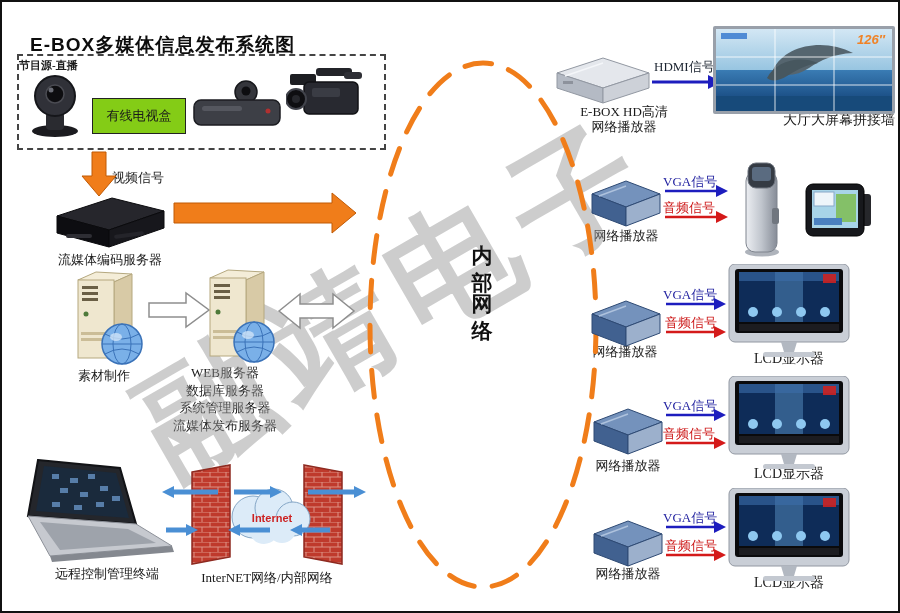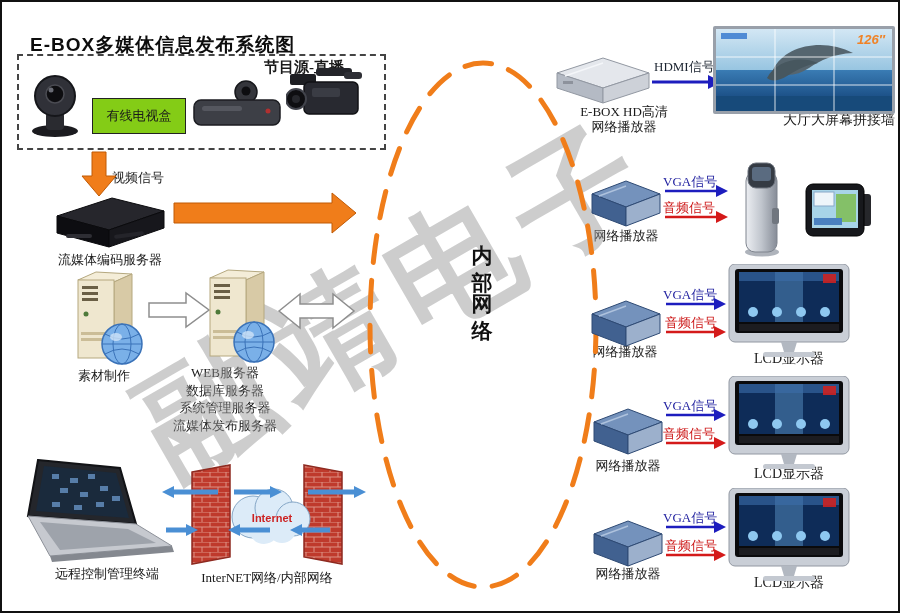--- a/index.html
+++ b/index.html
@@ -16,21 +16,21 @@
     color:rgba(150,150,150,0.48);
     transform:rotate(-30deg);transform-origin:0 50%;
     font-family:"DejaVu Serif", serif;pointer-events:none;
   }
   #overlay{position:absolute;left:0;top:0;z-index:2;pointer-events:none;}
   .dev{position:absolute;z-index:3;}
   #source-box{
     position:absolute;left:15px;top:52px;width:365px;height:92px;
     border:2px dashed #444;z-index:3;background:transparent;
   }
-  #source-title{position:absolute;left:0;right:40px;top:2px;text-align:right;font-size:15px;font-weight:bold;}
+  #source-title{position:absolute;left:0;right:40px;top:2px;text-align:left;font-size:11px;font-weight:bold;}
   #cable-box{
     position:absolute;left:73px;top:42px;width:92px;height:34px;
     border:1.5px solid #222;background:#84cc16;font-size:13px;
     display:flex;align-items:center;justify-content:center;
   }
   #net-text{
     position:absolute;left:466px;top:226px;z-index:3;
     writing-mode:vertical-rl;text-orientation:upright;
     font-size:21px;font-weight:bold;letter-spacing:25px;color:#111;
   }

